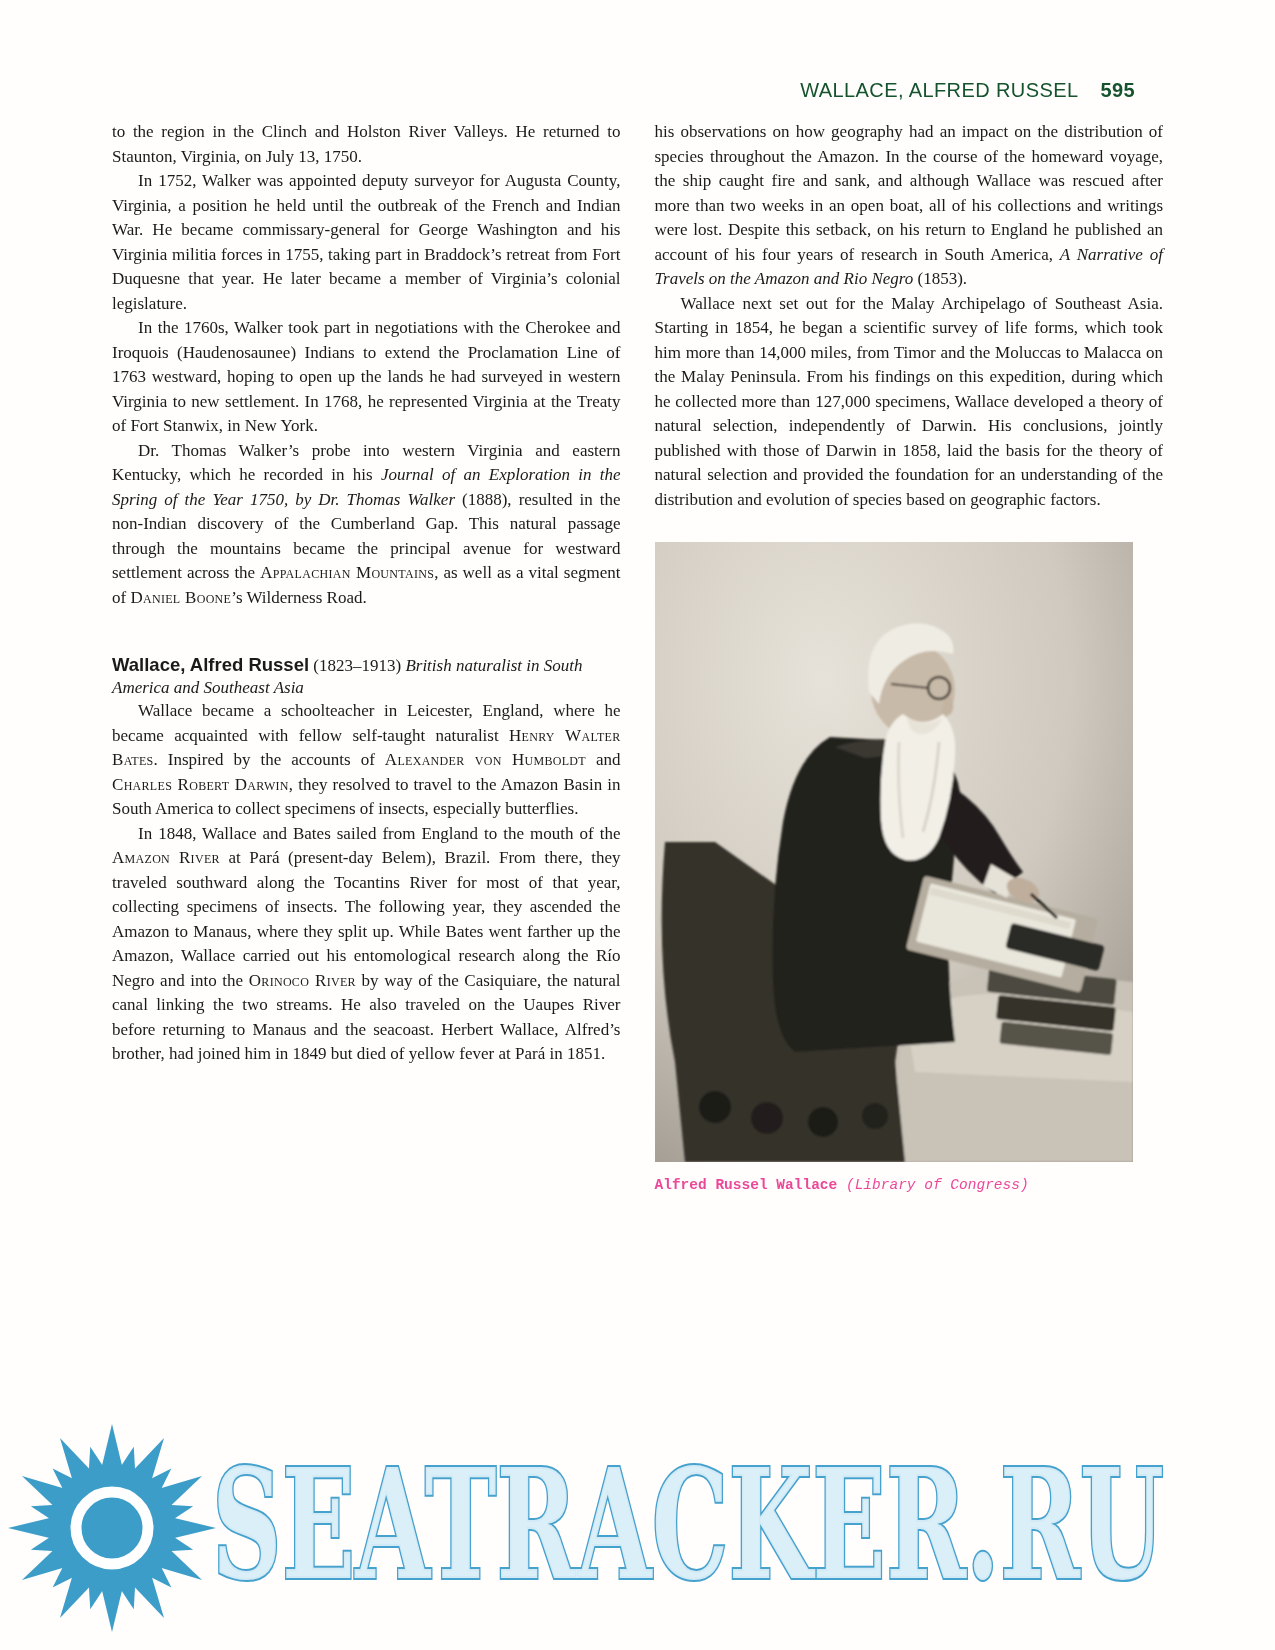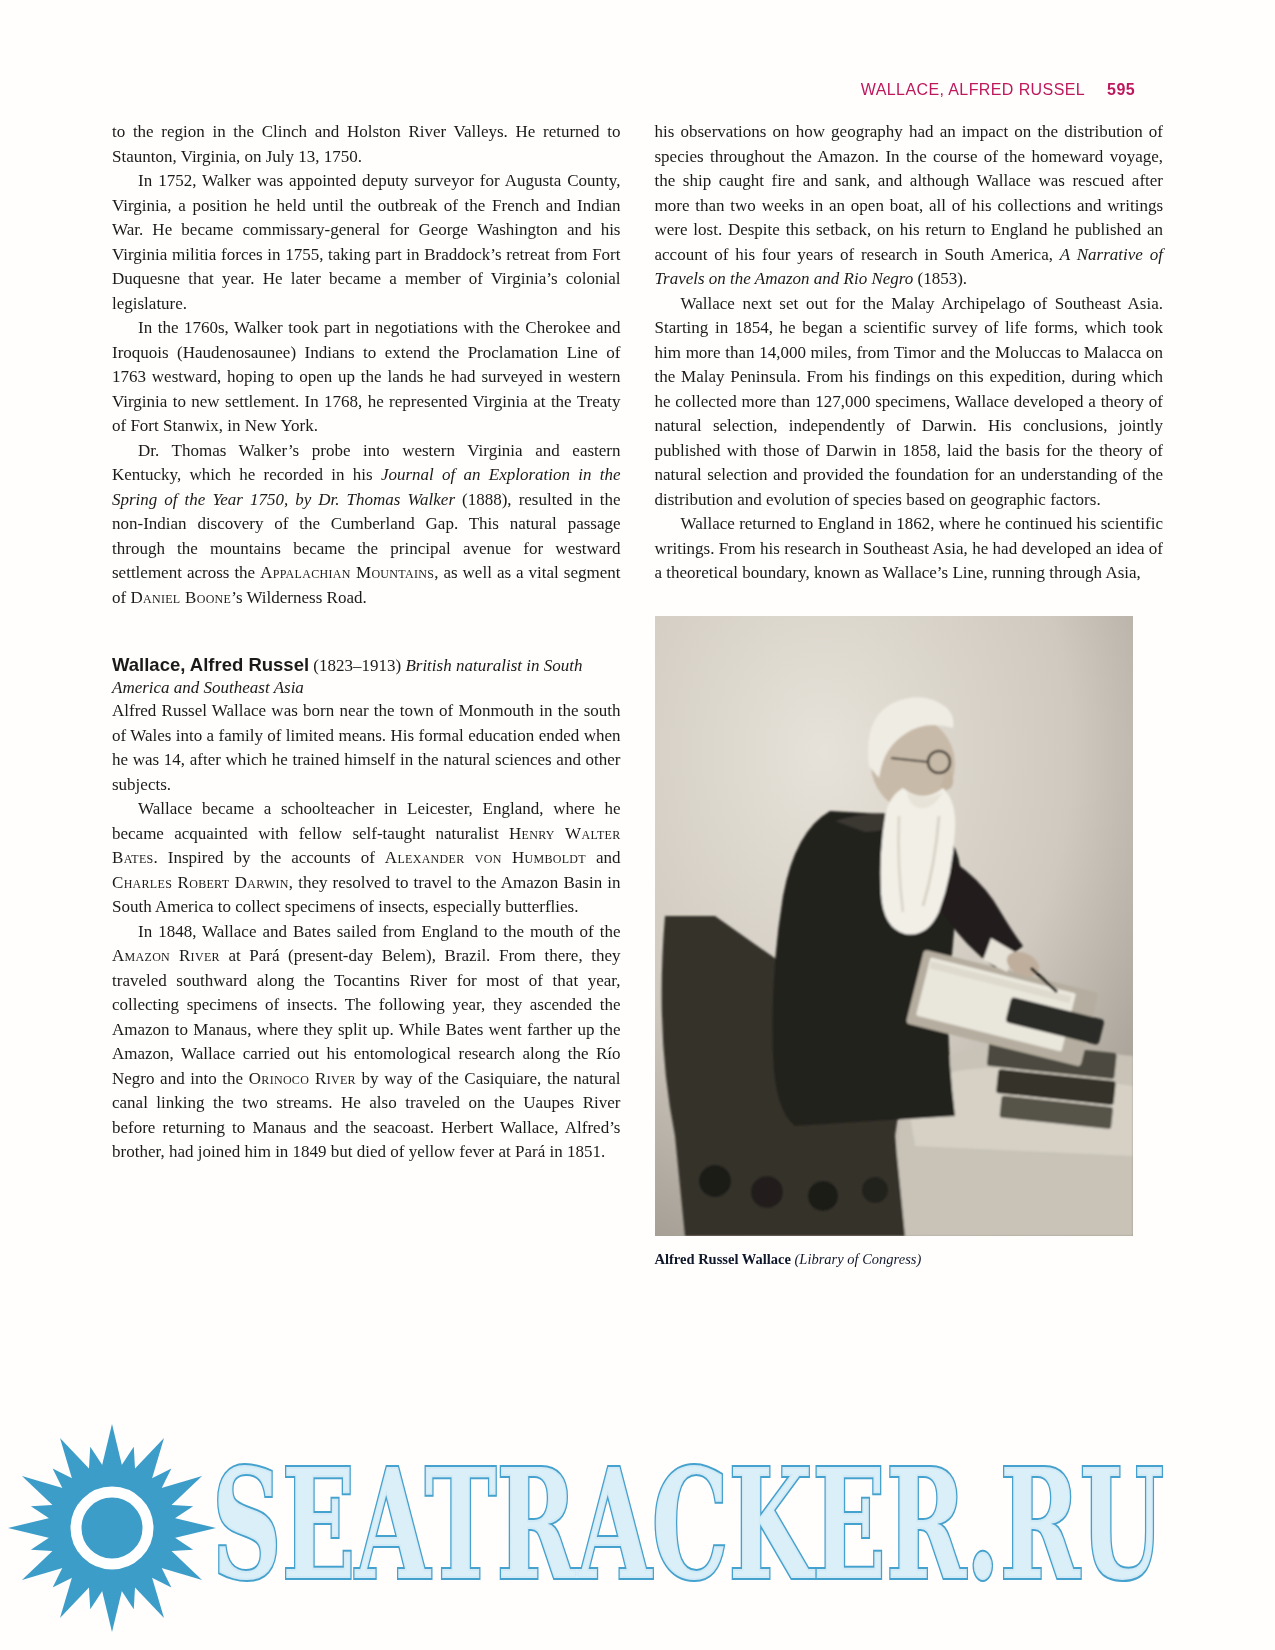--- a/index.html
+++ b/index.html
@@ -3,38 +3,38 @@
 <meta charset="utf-8">
 <style>
   html,body{margin:0;padding:0;background:#e9e9e9;}
   .page{
     position:relative;width:1275px;height:1650px;margin:0 auto;
     background:#fffefd;overflow:hidden;color:#1b1a18;
     font-family:"Liberation Serif",serif;font-size:17px;line-height:24.5px;
   }
   .running-head{
     position:absolute;top:78px;left:0;right:140px;text-align:right;
-    font-family:"Liberation Sans",sans-serif;font-size:16px;
-    letter-spacing:.4px;color:#be185d;
+    font-family:"Liberation Sans",sans-serif;font-size:20px;
+    letter-spacing:.4px;color:#14532d;
   }
   .running-head .folio{font-weight:700;margin-left:22px;}
   .columns{position:absolute;top:120px;left:112px;right:112px;display:flex;gap:34px;}
   .col{flex:1 1 0;min-width:0;}
   .para{margin:0;text-indent:26px;text-align:justify;hyphens:auto;}
   .para.cont{text-indent:0;}
   .sc{font-variant:small-caps;letter-spacing:.3px;margin-top:9px;}
   .i{font-style:italic;}
   .b{font-weight:700;}
   .entry-heading{margin:44px 0 0;font-weight:400;font-size:17px;line-height:22px;}
   .entry-heading .hw{font-family:"Liberation Sans",sans-serif;font-weight:700;font-size:18.5px;}
   .photo-figure{margin:30px 0 0;width:478px;}
   .photo-figure svg{display:block;}
   .photo-caption{
-    font-family:Liberation Serif, serif;font-size:14.5px;line-height:19px;
-    margin-top:14px;color:#0f172a;
+    font-family:Liberation Mono, monospace;font-size:14.5px;line-height:19px;
+    margin-top:14px;color:#ec4899;
   }
   .watermark{position:absolute;left:0;bottom:4px;width:1275px;height:246px;pointer-events:none;}
 </style>
 </head>
 <body>
 
 <div class="page">
 
   <header class="running-head">
     <span>WALLACE, ALFRED RUSSEL</span><span class="folio">595</span>
@@ -42,29 +42,27 @@
 
   <div class="columns">
 
     <section class="col">
       <p class="para cont"><span>to the region in the Clinch and Holston River Valleys. He returned to Staunton, Virginia, on July 13, 1750.</span></p>
       <p class="para"><span>In 1752, Walker was appointed deputy surveyor for Augusta County, Virginia, a position he held until the outbreak of the French and Indian War. He became commissary-general for George Washington and his Virginia militia forces in 1755, taking part in Braddock’s retreat from Fort Duquesne that year. He later became a member of Virginia’s colonial legislature.</span></p>
       <p class="para"><span>In the 1760s, Walker took part in negotiations with the Cherokee and Iroquois (Haudenosaunee) Indians to extend the Proclamation Line of 1763 westward, hoping to open up the lands he had surveyed in western Virginia to new settlement. In 1768, he represented Virginia at the Treaty of Fort Stanwix, in New York.</span></p>
       <p class="para"><span>Dr. Thomas Walker’s probe into western Virginia and eastern Kentucky, which he recorded in his </span><span class="i">Journal of an Exploration in the Spring of the Year 1750, by Dr. Thomas Walker</span><span> (1888), resulted in the non-Indian discovery of the Cumberland Gap. This natural passage through the mountains became the principal avenue for westward settlement across the </span><span class="sc">Appalachian Mountains</span><span>, as well as a vital segment of </span><span class="sc">Daniel Boone</span><span>’s Wilderness Road.</span></p>
 
       <h2 class="entry-heading"><span class="hw">Wallace, Alfred Russel</span><span>  (1823–1913)  </span><span class="i">British naturalist in South America and Southeast Asia</span></h2>
-      <p class="para cont"><span>Alfred Russel Wallace was born near the town of Monmouth in the south of Wales into a family of limited means. His formal education ended when he was 14, after which he trained himself in the natural sciences and other subjects.</span></p>
       <p class="para"><span>Wallace became a schoolteacher in Leicester, England, where he became acquainted with fellow self-taught naturalist </span><span class="sc">Henry Walter Bates</span><span>. Inspired by the accounts of </span><span class="sc">Alexander von Humboldt</span><span> and </span><span class="sc">Charles Robert Darwin</span><span>, they resolved to travel to the Amazon Basin in South America to collect specimens of insects, especially butterflies.</span></p>
       <p class="para"><span>In 1848, Wallace and Bates sailed from England to the mouth of the </span><span class="sc">Amazon River</span><span> at Pará (present-day Belem), Brazil. From there, they traveled southward along the Tocantins River for most of that year, collecting specimens of insects. The following year, they ascended the Amazon to Manaus, where they split up. While Bates went farther up the Amazon, Wallace carried out his entomological research along the Río Negro and into the </span><span class="sc">Orinoco River</span><span> by way of the Casiquiare, the natural canal linking the two streams. He also traveled on the Uaupes River before returning to Manaus and the seacoast. Herbert Wallace, Alfred’s brother, had joined him in 1849 but died of yellow fever at Pará in 1851.</span></p>
     </section>
 
     <section class="col">
       <p class="para cont"><span>his observations on how geography had an impact on the distribution of species throughout the Amazon. In the course of the homeward voyage, the ship caught fire and sank, and although Wallace was rescued after more than two weeks in an open boat, all of his collections and writings were lost. Despite this setback, on his return to England he published an account of his four years of research in South America, </span><span class="i">A Narrative of Travels on the Amazon and Rio Negro</span><span> (1853).</span></p>
       <p class="para"><span>Wallace next set out for the Malay Archipelago of Southeast Asia. Starting in 1854, he began a scientific survey of life forms, which took him more than 14,000 miles, from Timor and the Moluccas to Malacca on the Malay Peninsula. From his findings on this expedition, during which he collected more than 127,000 specimens, Wallace developed a theory of natural selection, independently of Darwin. His conclusions, jointly published with those of Darwin in 1858, laid the basis for the theory of natural selection and provided the foundation for an understanding of the distribution and evolution of species based on geographic factors.</span></p>
-      <p class="para"><span>Wallace returned to England in 1862, where he continued his scientific writings. From his research in Southeast Asia, he had developed an idea of a theoretical boundary, known as Wallace’s Line, running through Asia,</span></p>
 
       <figure class="photo-figure">
         <svg viewBox="0 0 478 620" width="478" height="620" role="img">
           <defs>
             <radialGradient id="pbg" cx="35%" cy="22%" r="95%">
               <stop offset="0" stop-color="#e7e2d9"></stop>
               <stop offset="0.55" stop-color="#cfc9bf"></stop>
               <stop offset="1" stop-color="#9a9389"></stop>
             </radialGradient>
             <filter id="soft" x="-5%" y="-5%" width="110%" height="110%">

